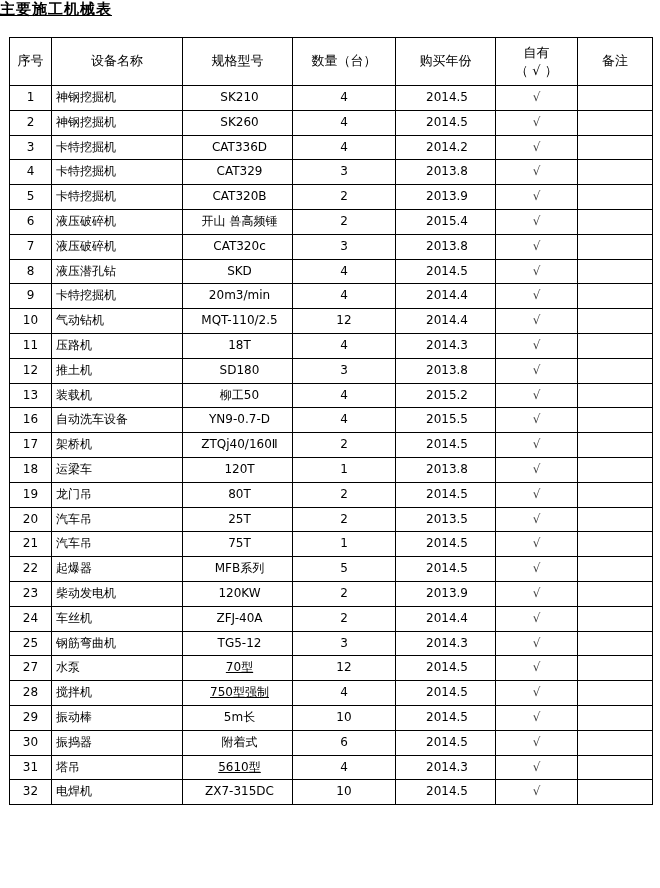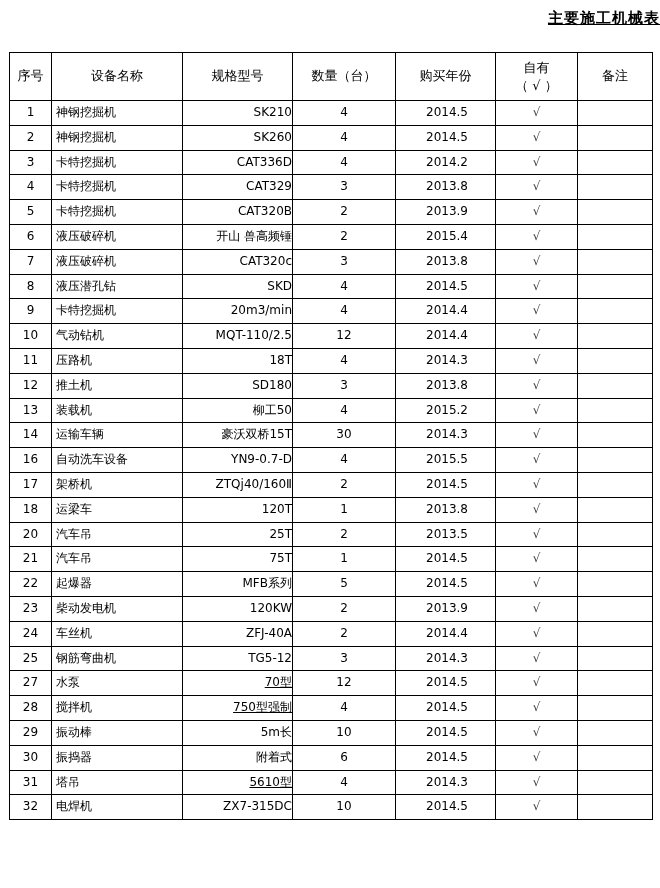--- a/index.html
+++ b/index.html
@@ -4,46 +4,45 @@
 <style>
   html,body { margin:0; padding:0; }
   body {
     width:660px; height:888px;
     background:#ffffff;
     font-family:"DejaVu Sans","Liberation Sans",sans-serif;
     color:#000;
   }
   .title {
     margin:0;
-    padding-top:9px;
-    text-align:right;
+    text-align:left;
     font-size:15px;
     font-weight:bold;
     text-decoration:underline;
     letter-spacing:1px;
   }
   table {
     border-collapse:collapse;
     table-layout:fixed;
-    margin:24px 0 0 9px;
+    margin:18px 0 0 9px;
   }
   th, td {
     border:1px solid #000;
     font-size:12px;
     font-weight:normal;
     overflow:hidden;
     white-space:nowrap;
     padding:0;
     line-height:1.15;
   }
   thead th { height:47px; text-align:center; font-size:13px; }
   tbody td { height:23.8px; }
   .col-no     { text-align:center; }
   .col-name   { text-align:left; padding-left:4px; }
-  .col-spec   { text-align:right; padding-left:4px; }
+  .col-spec   { text-align:center; padding-left:4px; }
   .col-qty    { text-align:center; }
   .col-year   { text-align:center; padding-left:3px; }
   .col-owned  { text-align:center; color:#3a3a3a; }
   .col-remark { text-align:center; }
   .u { text-decoration:underline; }
   .owned-head div { line-height:1.35; }
 </style>
 </head>
 <body>
 
@@ -185,29 +184,20 @@
       <tr>
         <td class="col-no">13</td>
         <td class="col-name">装载机</td>
         <td class="col-spec">柳工50</td>
         <td class="col-qty">4</td>
         <td class="col-year">2015.2</td>
         <td class="col-owned">√</td>
         <td class="col-remark"></td>
       </tr>
       <tr>
-        <td class="col-no">14</td>
-        <td class="col-name">运输车辆</td>
-        <td class="col-spec">豪沃双桥15T</td>
-        <td class="col-qty">30</td>
-        <td class="col-year">2014.3</td>
-        <td class="col-owned">√</td>
-        <td class="col-remark"></td>
-      </tr>
-      <tr>
         <td class="col-no">16</td>
         <td class="col-name">自动洗车设备</td>
         <td class="col-spec">YN9-0.7-D</td>
         <td class="col-qty">4</td>
         <td class="col-year">2015.5</td>
         <td class="col-owned">√</td>
         <td class="col-remark"></td>
       </tr>
       <tr>
         <td class="col-no">17</td>
@@ -221,20 +211,29 @@
       <tr>
         <td class="col-no">18</td>
         <td class="col-name">运梁车</td>
         <td class="col-spec">120T</td>
         <td class="col-qty">1</td>
         <td class="col-year">2013.8</td>
         <td class="col-owned">√</td>
         <td class="col-remark"></td>
       </tr>
       <tr>
+        <td class="col-no">19</td>
+        <td class="col-name">龙门吊</td>
+        <td class="col-spec">80T</td>
+        <td class="col-qty">2</td>
+        <td class="col-year">2014.5</td>
+        <td class="col-owned">√</td>
+        <td class="col-remark"></td>
+      </tr>
+      <tr>
         <td class="col-no">20</td>
         <td class="col-name">汽车吊</td>
         <td class="col-spec">25T</td>
         <td class="col-qty">2</td>
         <td class="col-year">2013.5</td>
         <td class="col-owned">√</td>
         <td class="col-remark"></td>
       </tr>
       <tr>
         <td class="col-no">21</td>

